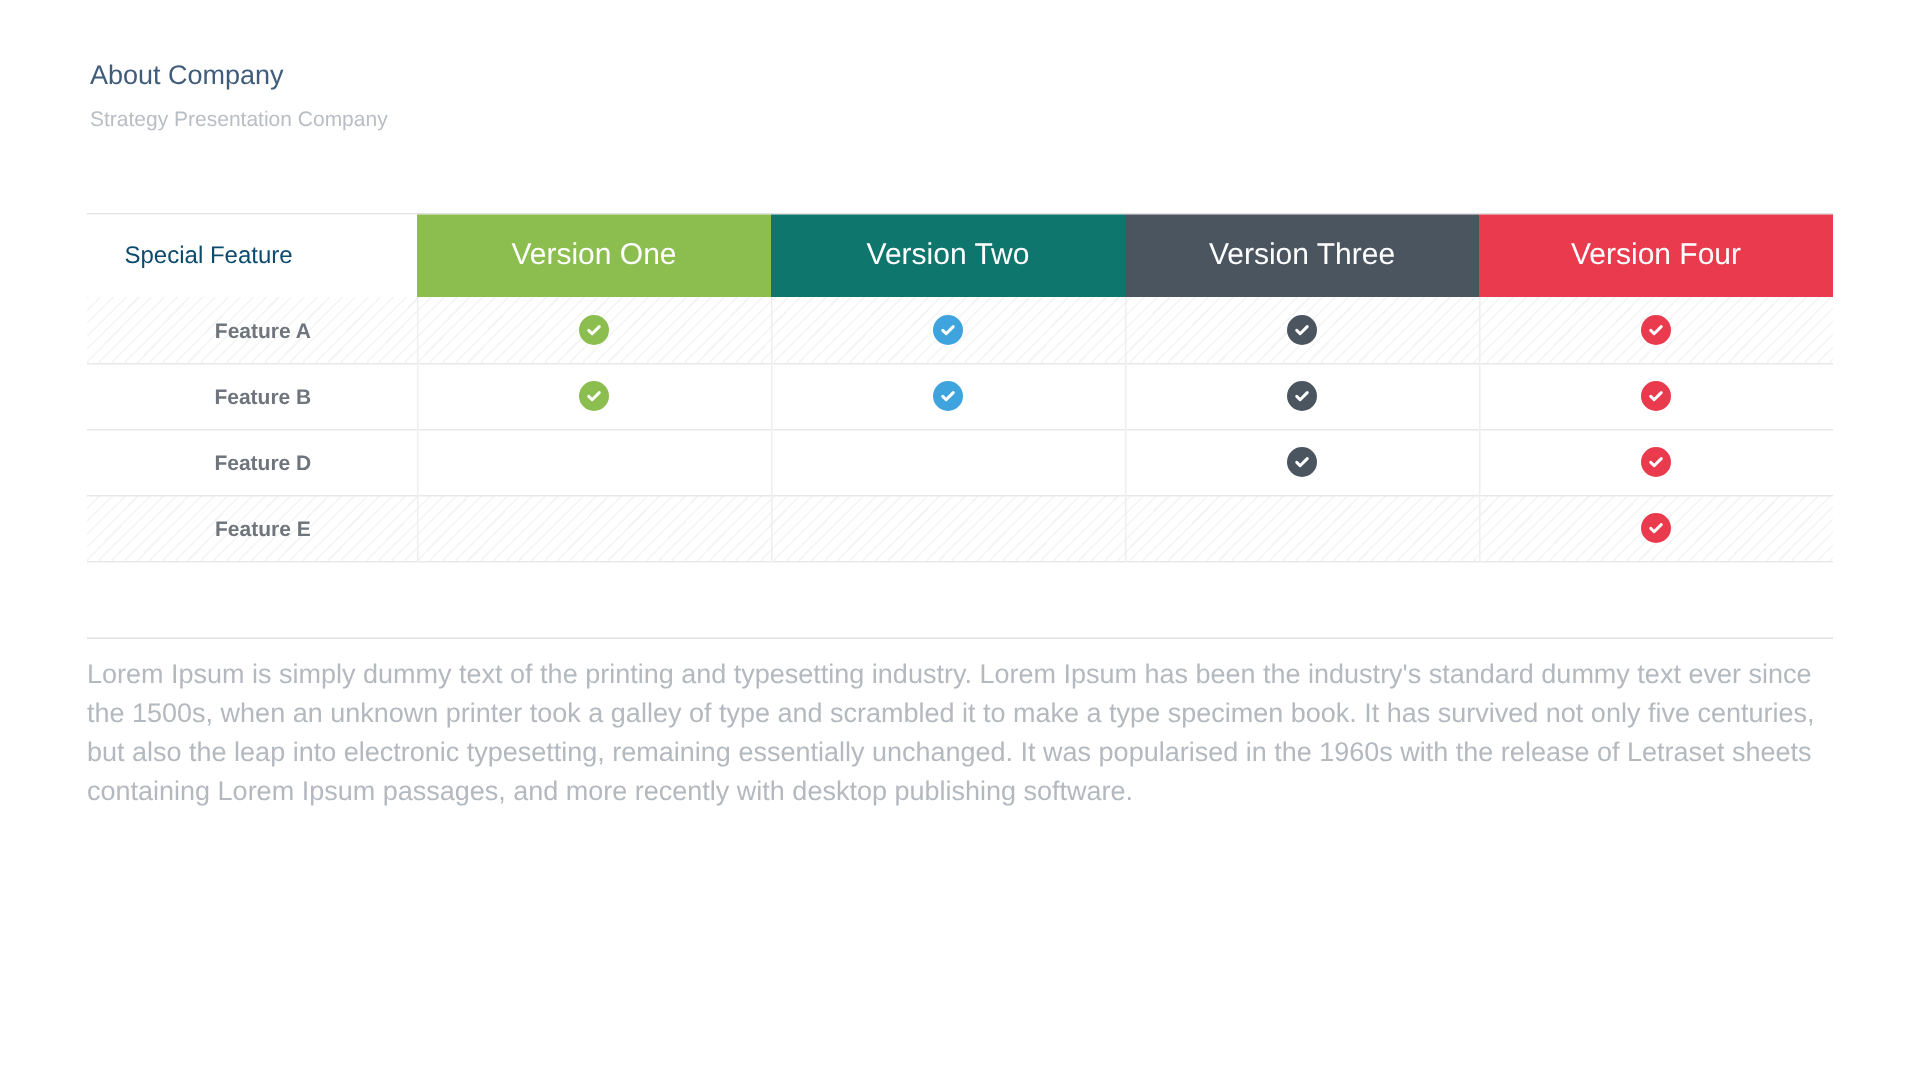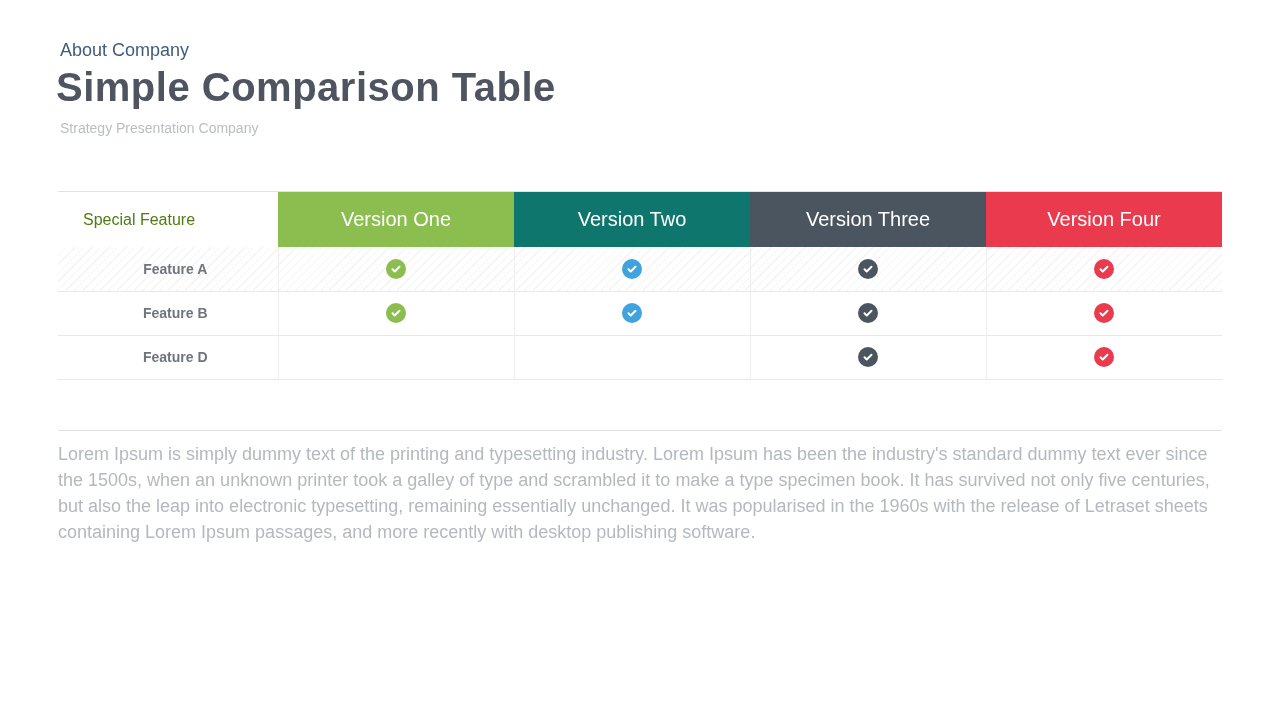--- a/index.html
+++ b/index.html
@@ -4,21 +4,21 @@
 <style>
   * { box-sizing: border-box; margin: 0; padding: 0; }
   html, body { width: 1280px; height: 720px; background: #fff; font-family: Arial, Helvetica, sans-serif; }
   .slide { width: 1280px; height: 664px; padding: 40px 50px 30px 50px; position: relative; }
   .eyebrow { color: #3f5c7a; font-size: 18px; margin-left: 10px; margin-bottom: 4px; }
   .title { color: #4f5560; font-size: 40px; font-weight: 700; margin-left: 6px; letter-spacing: 0.5px; }
   .subtitle { color: #b9bec5; font-size: 14px; margin-left: 10px; margin-top: 10px; }
   .table-wrap { margin-top: 55px; margin-left: 8px; margin-right: 8px; border-top: 1px solid #e1e1e1; }
   table { width: 100%; border-collapse: collapse; table-layout: fixed; }
   th, td { text-align: center; }
-  th.feature-head { text-align: left; color: #4d7c0f; font-weight: 400; font-size: 16px; padding: 16px 10px 16px 25px; width: 220px; background:#fff; }
+  th.feature-head { text-align: left; color: #0c4a6e; font-weight: 400; font-size: 16px; padding: 16px 10px 16px 25px; width: 220px; background:#fff; }
   th.ver { color: #fff; font-weight: 400; font-size: 20px; padding: 16px 3px; }
   .c-green { background: #8bbd4f; }
   .c-blue  { background: #0f766e; }
   .c-dark  { background: #4b5560; }
   .c-red   { background: #ea3a4d; }
   tbody td { border-right: 1px solid #eee; }
   tbody td:last-child { border-right: none; }
   td.feat { text-align: center; color: #6f757c; font-weight: 700; font-size: 14px; padding: 12px 10px 12px 25px; border-right: 1px solid #eee; }
   tbody tr { height: 44px; border-bottom: 1px solid #e8e8e8; }
   tbody tr.hatched {
@@ -32,21 +32,20 @@
   .chk-red   { background: #ea3a4d; }
   .footer-sep { margin: 50px 8px 10px 8px; border: none; border-top: 1px solid #e1e1e1; }
   .footer-text { color: #b4b9bf; font-size: 18px; line-height: 1.45; margin: 0 8px; }
 </style>
 </head>
 <body>
 
 <div class="slide">
 
   <div class="eyebrow">About Company</div>
-  <div class="title">Simple Comparison Table</div>
   <div class="subtitle">Strategy Presentation Company</div>
 
   <div class="table-wrap">
     <table>
       <thead>
         <tr>
           <th class="feature-head">Special Feature</th>
           <th class="ver c-green">Version One</th>
           <th class="ver c-blue">Version Two</th>
           <th class="ver c-dark">Version Three</th>
@@ -88,20 +87,29 @@
             <td class="feat">Feature D</td>
             <td></td>
             <td></td>
             <td><span class="chk chk-dark"><svg width="12" height="12" viewBox="0 0 24 24">
                   <path fill="none" stroke="#fff" stroke-width="4" stroke-linecap="round" stroke-linejoin="round" d="M5 12.5l4.5 4.5L19 7.5"></path>
                 </svg></span></td>
             <td><span class="chk chk-red"><svg width="12" height="12" viewBox="0 0 24 24">
                   <path fill="none" stroke="#fff" stroke-width="4" stroke-linecap="round" stroke-linejoin="round" d="M5 12.5l4.5 4.5L19 7.5"></path>
                 </svg></span></td>
           </tr>
+          <tr class="hatched">
+            <td class="feat">Feature E</td>
+            <td></td>
+            <td></td>
+            <td></td>
+            <td><span class="chk chk-red"><svg width="12" height="12" viewBox="0 0 24 24">
+                  <path fill="none" stroke="#fff" stroke-width="4" stroke-linecap="round" stroke-linejoin="round" d="M5 12.5l4.5 4.5L19 7.5"></path>
+                </svg></span></td>
+          </tr>
         </tbody>
     </table>
   </div>
 
   <hr class="footer-sep">
   <p class="footer-text">Lorem Ipsum is simply dummy text of the printing and typesetting industry. Lorem Ipsum has been the industry's standard dummy text ever since the 1500s, when an unknown printer took a galley of type and scrambled it to make a type specimen book. It has survived not only five centuries, but also the leap into electronic typesetting, remaining essentially unchanged. It was popularised in the 1960s with the release of Letraset sheets containing Lorem Ipsum passages, and more recently with desktop publishing software.</p>
 
 </div>
 
 </body></html>

